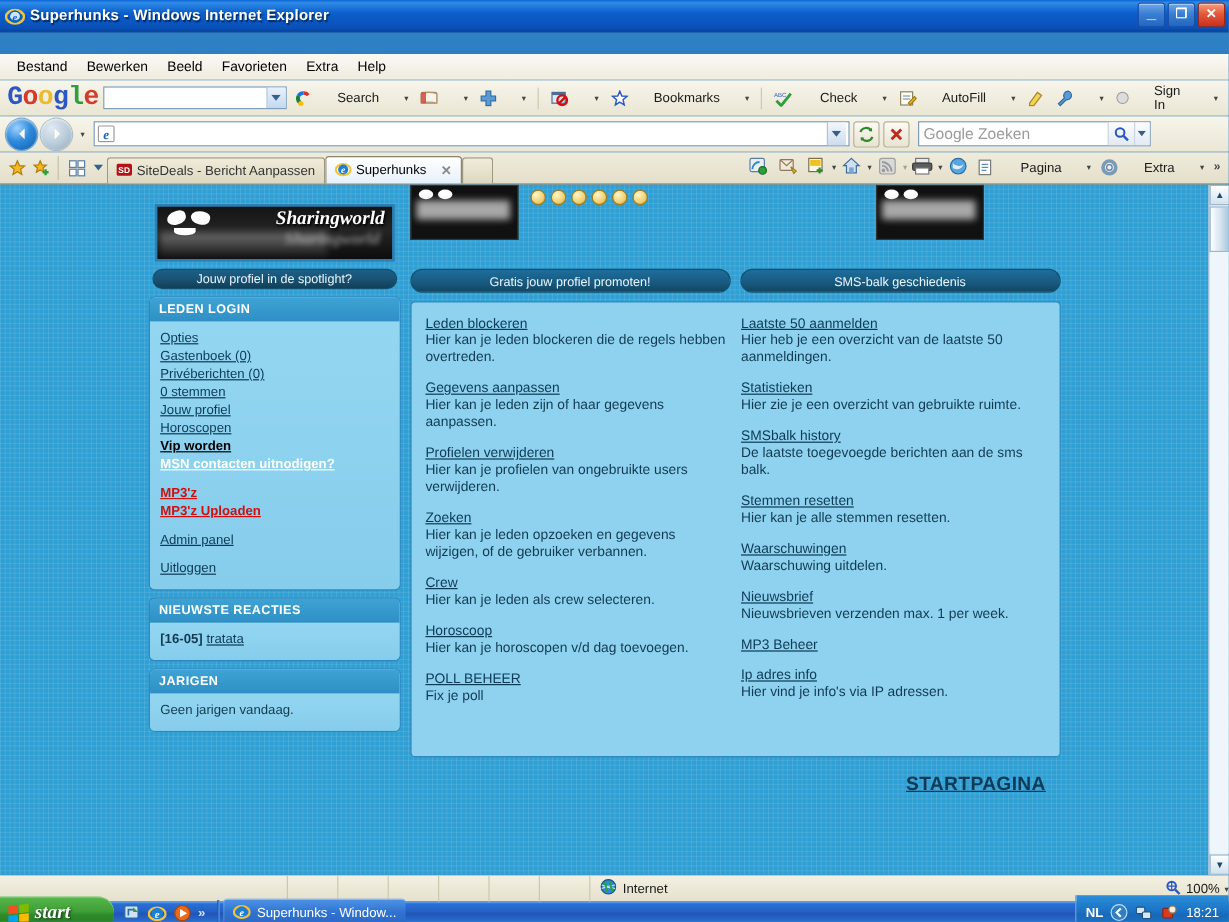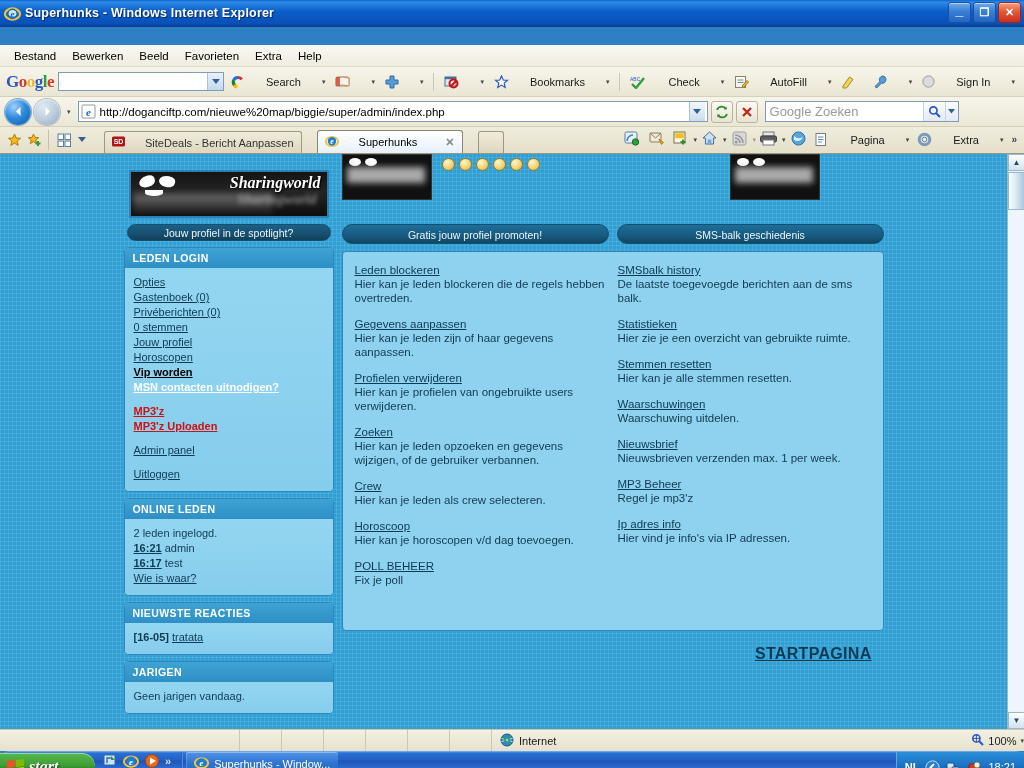--- a/index.html
+++ b/index.html
@@ -41,21 +41,21 @@
     background:linear-gradient(180deg,#faf9f2 0%,#efece0 100%);
     margin-top:18px;
   }
   #menubar .mi { padding:2px 8px; font-size:11.5px; color:#000; cursor:default; }
   
   #gtoolbar {
     height:30px; display:flex; align-items:center; padding:0 6px; gap:4px;
     background:linear-gradient(180deg,#f7f5ea 0%,#eae6d4 100%);
     border-bottom:1px solid #d6d0b8;
   }
-  .glogo { font-family:Liberation Serif, serif; font-size:17px; font-weight:bold; letter-spacing:-.5px; }
+  .glogo { font-family:Liberation Mono, monospace; font-size:22px; font-weight:bold; letter-spacing:-.5px; }
   .glogo .b{color:#2a57c4;} .glogo .r{color:#d53a2a;} .glogo .y{color:#edb92d;} .glogo .g{color:#2f9e3f;}
   .gsearch {
     width:166px; height:19px; border:1px solid #7f9db9; background:#fff;
     display:flex; align-items:center; justify-content:flex-end;
   }
   .gsearch .arrowbox {
     width:16px; height:17px; background:linear-gradient(180deg,#e9f1fb,#c3d9f0);
     border-left:1px solid #aac3dd; display:flex; align-items:center; justify-content:center;
   }
   .tbtn { display:flex; align-items:center; gap:21px; padding:2px 3px; font-size:11px; color:#1a1a1a; cursor:default;}
@@ -94,24 +94,24 @@
   
   #tabbar {
     height:27px; display:flex; align-items:flex-end; gap:0; padding:0 4px;
     background:linear-gradient(180deg,#efecdc 0%,#e4dfca 100%);
     border-bottom:1px solid #9e9880;
   }
   .favstar { width:20px; height:20px; display:flex;align-items:center;justify-content:center;margin-bottom:3px;}
   .qlsep { width:1px; height:20px; background:#c7c0a6; margin:0 4px 3px 4px;}
   .tabsq { width:22px;height:20px; display:flex;align-items:center;justify-content:center;margin-bottom:3px;}
   .tab {
-    height:22px; display:flex; align-items:center; gap:20px; padding:0 7px;
+    height:22px; display:flex; align-items:center; gap:4px; padding:0 7px;
     border:1px solid #9e9880; border-bottom:none; border-radius:3px 3px 0 0;
     background:linear-gradient(180deg,#f0ecda 0%,#ddd7c0 100%);
-    font-size:11px; color:#333; max-width:200px;margin-left:15px;
+    font-size:11px; color:#333; max-width:200px;
   }
   .tab.active {
     background:linear-gradient(180deg,#ffffff 0%,#f2f7fd 55%,#e6f0fb 100%);
     color:#000; border-color:#8c8straight;
     border-color:#8c8670; height:23px; position:relative; z-index:2;
   }
   .tab .lbl { white-space:nowrap; overflow:hidden; text-overflow:ellipsis; }
   .tab .x { margin-left:8px; color:#8a8a8a; font-size:11px; font-weight:bold;}
   .tab.newtab { width:26px; }
   .cmdbar { margin-left:auto; display:flex; align-items:center; gap:2px; margin-bottom:2px;}
@@ -217,21 +217,21 @@
     background:linear-gradient(180deg,#f3f0e2,#e6e1cd);
     border-top:1px solid #cdc7ae; font-size:11px; color:#1a1a1a;
   }
   #statusbar .cell { border-right:1px solid #cdc7ae; height:22px; }
   .zone { display:flex; align-items:center; gap:5px; padding-left:8px; }
   .zoom { margin-left:auto; display:flex; align-items:center; gap:4px; }
   
   #taskbar {
     height:18px; width:100%;
     background:linear-gradient(180deg,#3f8fe8 0%,#2a6fd4 8%,#245fc4 48%,#1f55b4 52%,#2a6ad0 92%,#1b4fa8 100%);
-    display:flex; position:relative;
+    display:flex; align-items:center; position:relative;
     border-top:1px solid #6aa6f0;
     border-radius:15px;
   }
   .startbtn {
     height:28px; width:95px; margin:1px 0 0 0;
     background:linear-gradient(180deg,#57b84c 0%,#3f9e36 45%,#2f8a2a 55%,#247d22 100%);
     border-radius:0 13px 13px 0; display:flex; align-items:center; gap:5px; padding-left:7px;
     box-shadow:inset 0 1px 0 rgba(255,255,255,.45);
   }
   .startbtn .t { color:#fff; font-family:"Liberation Serif",serif; font-style:italic; font-weight:bold;
@@ -395,21 +395,20 @@
       </svg>
   </div>
   <span class="caret" style="margin:0 4px">▾</span>
   <div class="urlbox">
     <span class="favicon">
       <svg width="15" height="15" viewBox="0 0 15 15">
         <rect x="1" y="1" width="13" height="13" rx="1" fill="#fff" stroke="#9a9a9a"></rect>
         <text x="7.5" y="12" font-size="11" font-family="Liberation Serif,serif" font-style="italic" font-weight="bold" fill="#1565c0" text-anchor="middle">e</text>
       </svg>
     </span>
-    <span class="url">http://doganciftp.com/nieuwe%20map/biggie/super/admin/index.php</span>
     <span class="dd">
       <svg width="8" height="6">
           <path d="M0 0 L8 0 L4 5 Z" fill="#33608f"></path>
         </svg>
     </span>
   </div>
   <div class="sqbtn">
     <svg width="14" height="14" viewBox="0 0 14 14">
       <path d="M2 5 a5 5 0 0 1 9-1" fill="none" stroke="#2f8a2a" stroke-width="1.8"></path>
       <path d="M11.5 1.5 L11.8 4.6 L8.8 4.2 Z" fill="#2f8a2a"></path>
@@ -590,35 +589,20 @@
             <div class="sp"></div>
             <a class="red">MP3'z</a>
             <a class="red">MP3'z Uploaden</a>
             <div class="sp"></div>
             <a>Admin panel</a>
             <div class="sp"></div>
             <a>Uitloggen</a>
           </div>
         </div>
 
-        <div class="box">
-          <div class="bh">ONLINE LEDEN</div>
-          <div class="bb">
-            <div>2 leden ingelogd.</div>
-            <div>
-              <span class="tm">16:21</span>
-              <span>admin</span>
-            </div>
-            <div>
-              <span class="tm">16:17</span>
-              <span>test</span>
-            </div>
-            <a>Wie is waar?</a>
-          </div>
-        </div>
 
         <div class="box">
           <div class="bh">NIEUWSTE REACTIES</div>
           <div class="bb">
             <div>
               <b>[16-05]</b>
               <a class="inline">tratata</a>
             </div>
           </div>
         </div>
@@ -682,42 +666,45 @@
               <a>Horoscoop</a>
               <p>Hier kan je horoscopen v/d dag toevoegen.</p>
             </div>
             <div class="item">
               <a>POLL BEHEER</a>
               <p>Fix je poll</p>
             </div>
           </div>
           <div class="col">
             <div class="item">
+              <a>Laatste 50 aanmelden</a>
+              <p>Hier heb je een overzicht van de laatste 50 aanmeldingen.</p>
+            </div>
+            <div class="item">
+              <a>Statistieken</a>
+              <p>Hier zie je een overzicht van gebruikte ruimte.</p>
+            </div>
+            <div class="item">
               <a>SMSbalk history</a>
               <p>De laatste toegevoegde berichten aan de sms balk.</p>
             </div>
             <div class="item">
-              <a>Statistieken</a>
-              <p>Hier zie je een overzicht van gebruikte ruimte.</p>
-            </div>
-            <div class="item">
               <a>Stemmen resetten</a>
               <p>Hier kan je alle stemmen resetten.</p>
             </div>
             <div class="item">
               <a>Waarschuwingen</a>
               <p>Waarschuwing uitdelen.</p>
             </div>
             <div class="item">
               <a>Nieuwsbrief</a>
               <p>Nieuwsbrieven verzenden max. 1 per week.</p>
             </div>
             <div class="item">
               <a>MP3 Beheer</a>
-              <p>Regel je mp3'z</p>
             </div>
             <div class="item">
               <a>Ip adres info</a>
               <p>Hier vind je info's via IP adressen.</p>
             </div>
           </div>
         </div>
 
         <div class="startlink">
           <a>STARTPAGINA</a>

